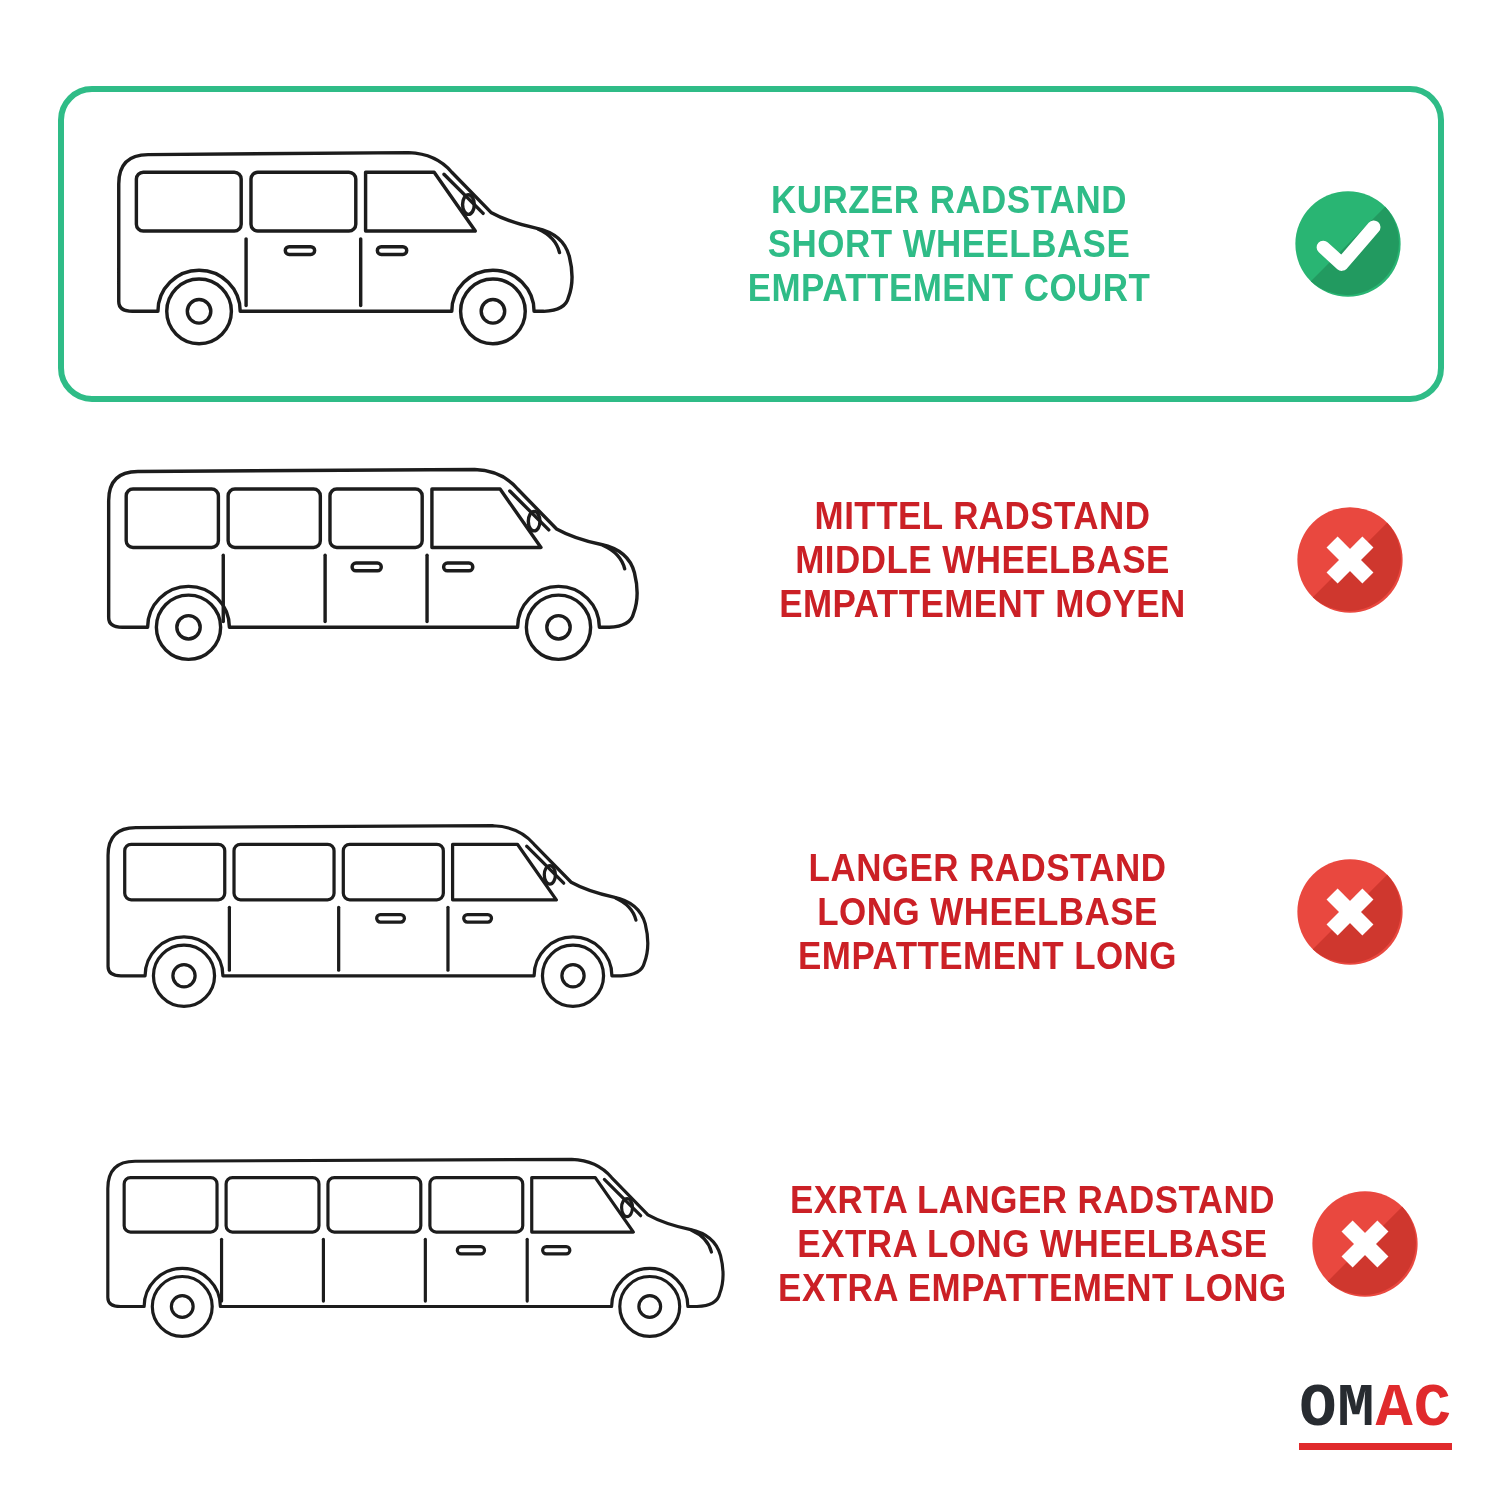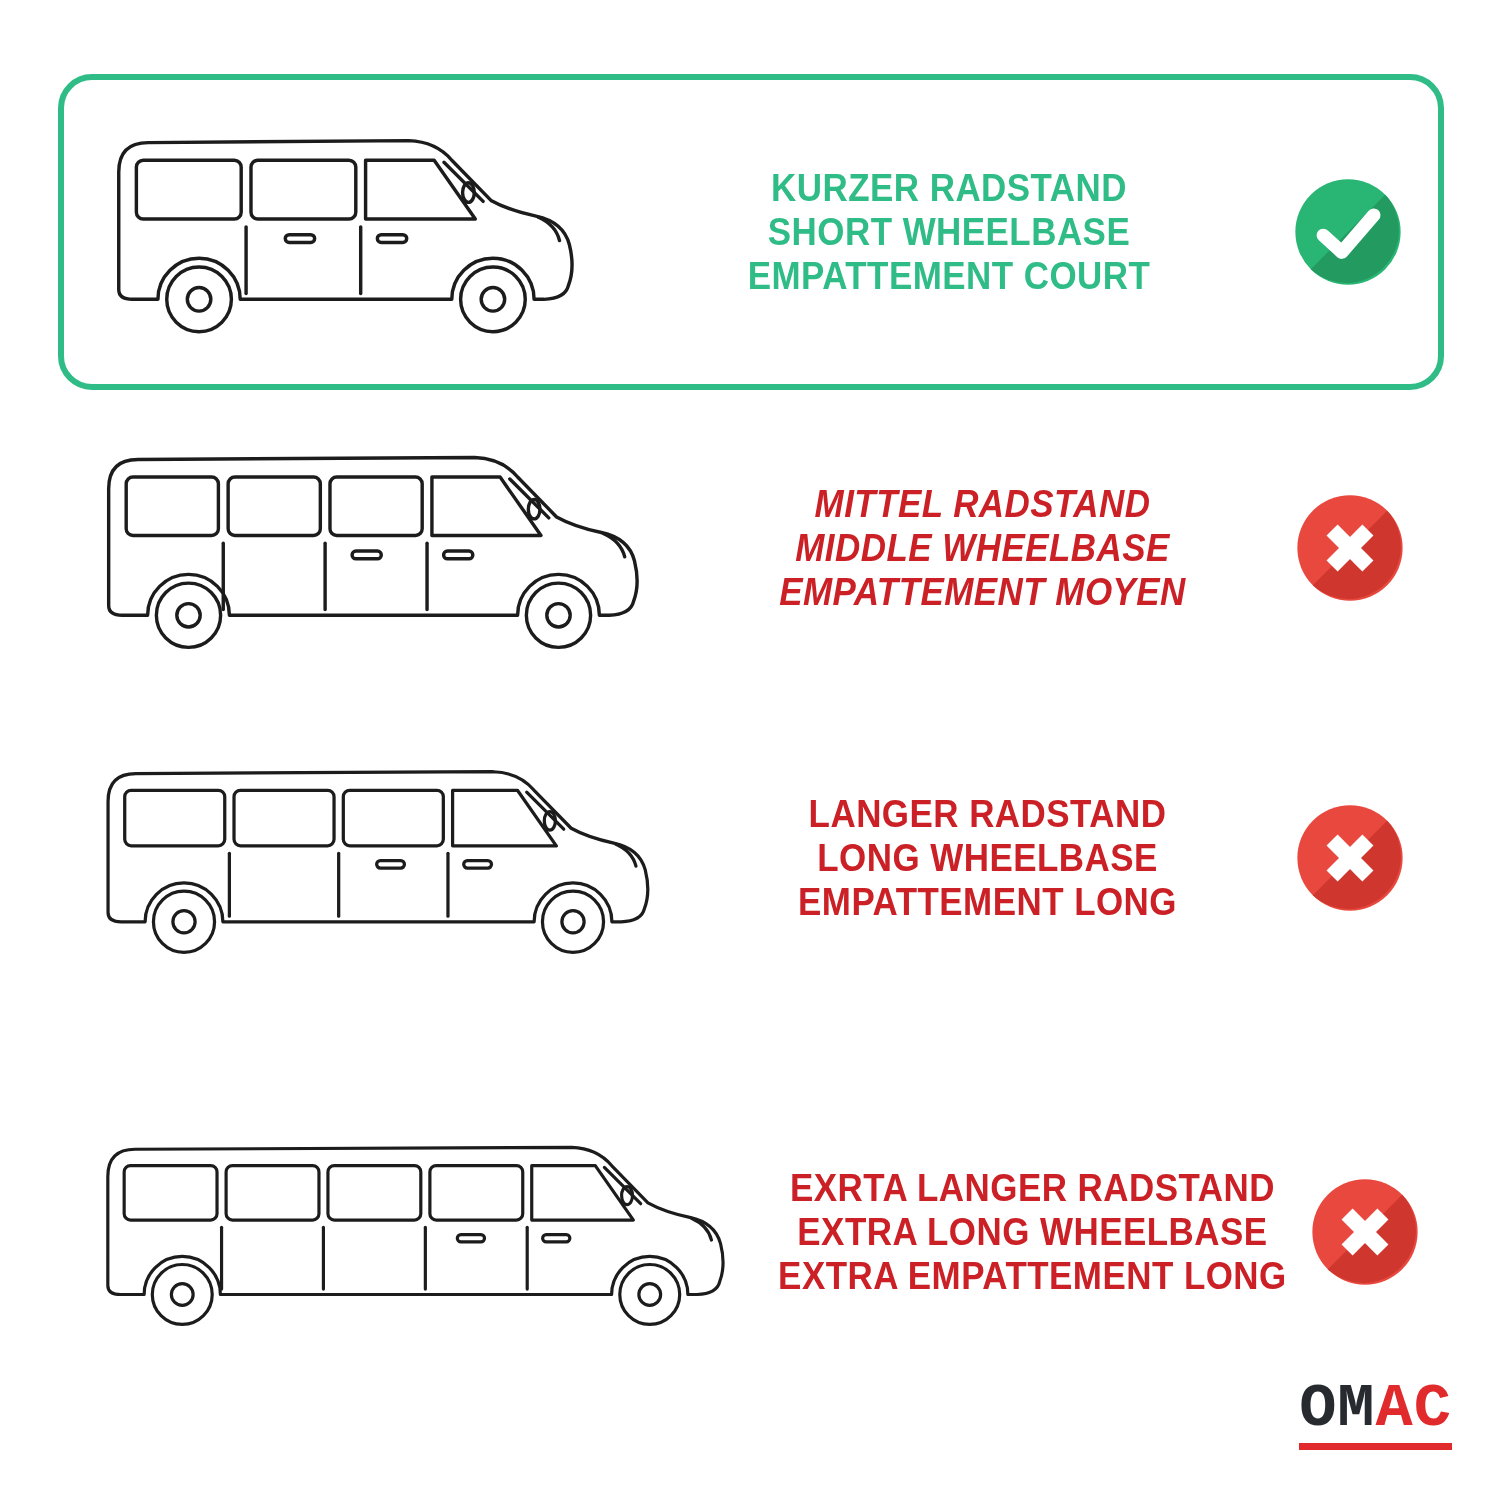--- a/index.html
+++ b/index.html
@@ -4,30 +4,30 @@
 <style>
   html,body{margin:0;padding:0;}
   body{
     width:1500px;height:1500px;position:relative;overflow:hidden;
     background:#ffffff;
     font-family:"Liberation Sans", sans-serif;
   }
   .row{
     position:absolute;left:58px;width:1386px;
     display:flex;align-items:center;box-sizing:border-box;
-    padding-left:38px;padding-right:38px;
+    padding-left:38px;padding-right:38px;margin-top:12px;
   }
   .row.selected{
     border:6px solid var(--green_accent,#2fbc87);
     border-radius:34px;
     padding-left:42px;padding-right:34px;
   }
   #row-0{top:74px;height:316px;}
-  #row-1{top:436px;height:224px;font-style:italic;}
-  #row-2{top:746px;height:224px;}
+  #row-1{top:436px;height:224px;}
+  #row-2{top:788px;height:224px;}
   #row-3{top:1104px;height:256px;}
 
   .van-wrap{flex:none;display:flex;align-items:center;}
   #row-0 .van-wrap{width:500px;}
   #row-1 .van-wrap{width:575px;}
   #row-2 .van-wrap{width:585px;}
   #row-3 .van-wrap{width:660px;}
   .van-svg{height:auto;display:block;}
   #row-0 .van-svg{width:480px;}
   #row-1 .van-svg{width:555px;}

